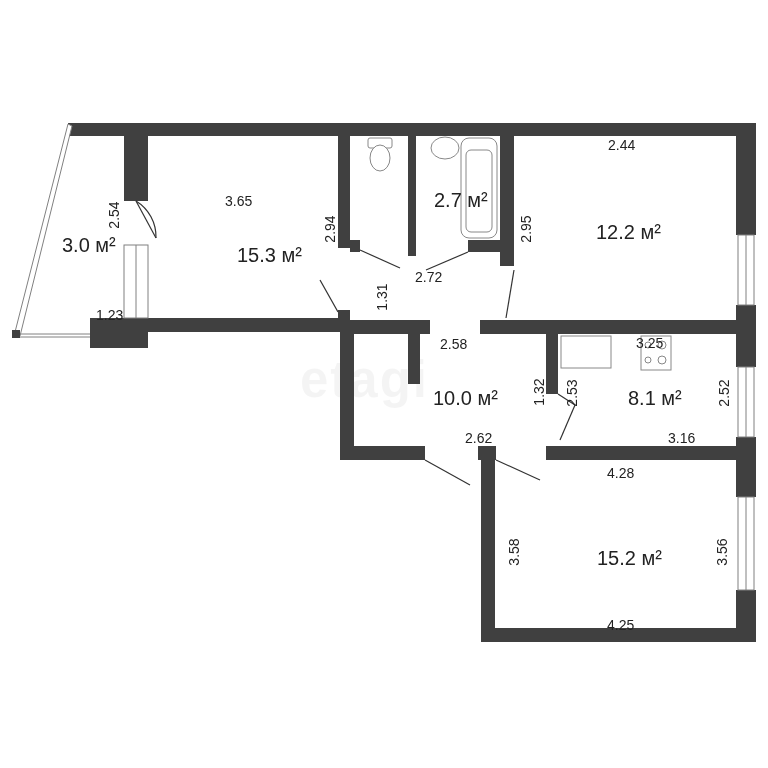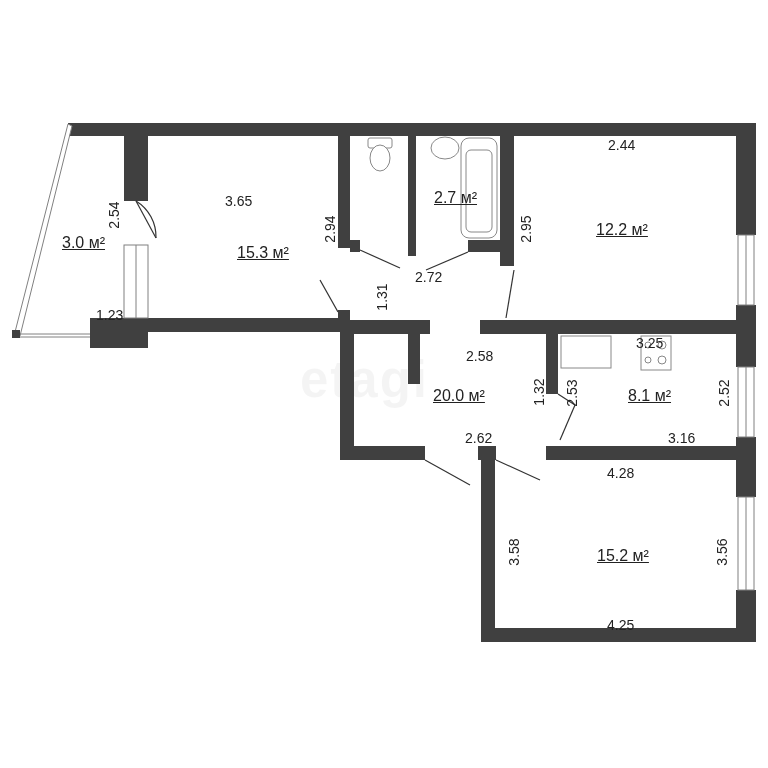--- a/index.html
+++ b/index.html
@@ -1,19 +1,19 @@
 <!DOCTYPE html>
 <html><head>
 <meta charset="utf-8">
 <style>
   html, body { margin: 0; padding: 0; background: #ffffff; }
   body { width: 768px; height: 768px; position: relative; overflow: hidden; font-family: "Liberation Sans", "DejaVu Sans", sans-serif; }
   #plan { position: absolute; left: 0; top: 0; width: 768px; height: 768px; }
   .lbl { position: absolute; font-size: 14px; color: #222; white-space: nowrap; line-height: 1; }
-  .area { font-size: 16px; text-decoration: underline; }
+  .area { font-size: 20px; }
   .rot { transform: rotate(-90deg); transform-origin: center center; }
   .wm { position: absolute; left: 300px; top: 350px; font-size: 51px; font-weight: bold; color: #000; opacity: 0.04; letter-spacing: 2px; }
 </style>
 </head>
 <body>
 
 <div class="wm">etagi</div>
 
 <svg id="plan" viewBox="0 0 768 768" xmlns="http://www.w3.org/2000/svg">
   <g fill="#404040">
@@ -114,22 +114,22 @@
 
 <div class="lbl area" style="left:434px;top:190px;">2.7 м²</div>
 
 <div class="lbl" style="left:415px;top:270px;">2.72</div>
 <div class="lbl rot" style="left:368px;top:290px;">1.31</div>
 
 <div class="lbl area" style="left:596px;top:222px;">12.2 м²</div>
 <div class="lbl" style="left:608px;top:138px;">2.44</div>
 <div class="lbl rot" style="left:512px;top:222px;">2.95</div>
 
-<div class="lbl area" style="left:433px;top:388px;">20.0 м²</div>
-<div class="lbl" style="left:466px;top:337px;margin-top:12px;">2.58</div>
+<div class="lbl area" style="left:433px;top:388px;">10.0 м²</div>
+<div class="lbl" style="left:440px;top:337px;">2.58</div>
 <div class="lbl" style="left:465px;top:431px;">2.62</div>
 <div class="lbl rot" style="left:525px;top:385px;">1.32</div>
 
 <div class="lbl area" style="left:628px;top:388px;">8.1 м²</div>
 <div class="lbl" style="left:636px;top:336px;">3.25</div>
 <div class="lbl" style="left:668px;top:431px;">3.16</div>
 <div class="lbl rot" style="left:558px;top:386px;">2.53</div>
 <div class="lbl rot" style="left:710px;top:386px;">2.52</div>
 
 <div class="lbl area" style="left:597px;top:548px;">15.2 м²</div>

